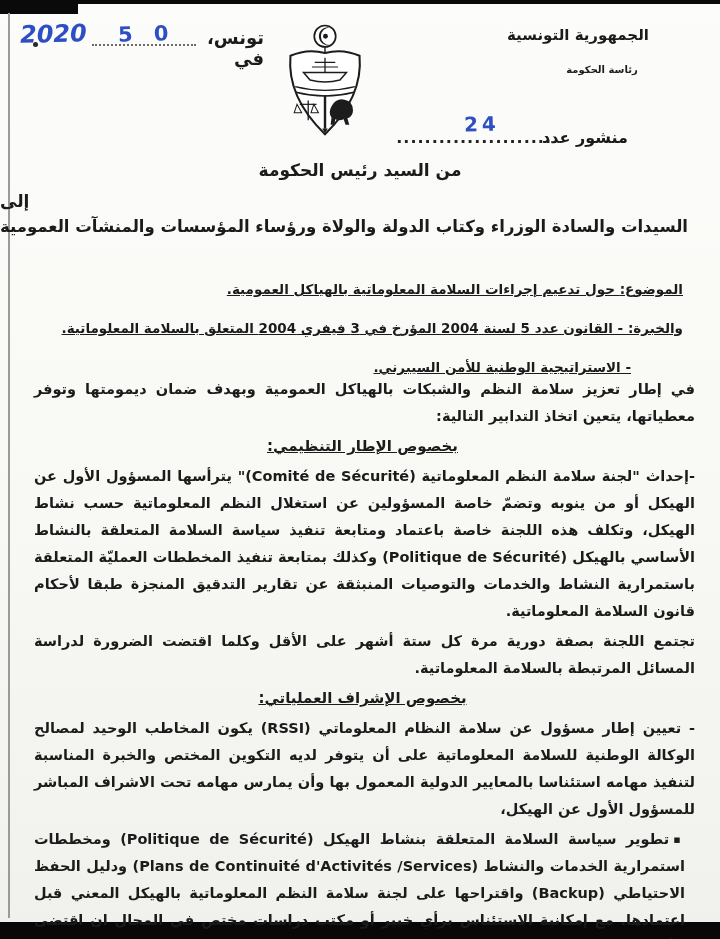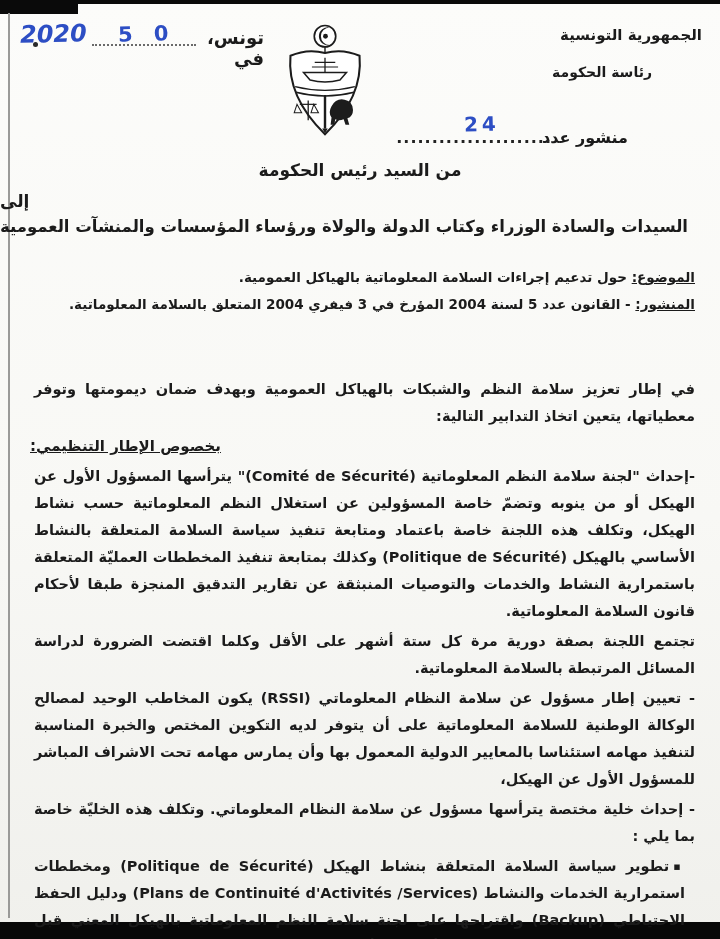--- a/index.html
+++ b/index.html
@@ -16,22 +16,22 @@
   }
 
   
   .top-strip   { position:absolute; top:0; left:0; width:100%; height:4px; background:#0a0a0a; }
   .top-corner  { position:absolute; top:0; left:0; width:78px; height:14px; background:#0a0a0a; }
   .bottom-bar  { position:absolute; bottom:0; left:0; width:100%; height:17px; background:#080808; }
   .left-line   { position:absolute; top:13px; left:8px; width:2px; height:905px; background:#9a9a98; }
   .ink-dot     { position:absolute; top:42px; left:33px; width:5px; height:5px; border-radius:50%; background:#2a2a2a; }
 
   
-  .republic   { position:absolute; top:26px; right:18px; width:195px; text-align:right; font-weight:700; font-size:15px; }
-  .presidency { position:absolute; top:64px; right:38px; width:160px; text-align:center; font-weight:700; font-size:14px; }
+  .republic   { position:absolute; top:26px; right:18px; width:195px; text-align:left; font-weight:700; font-size:15px; }
+  .presidency { position:absolute; top:64px; right:38px; width:160px; text-align:center; font-weight:700; font-size:10px; }
 
   .date-area  { position:absolute; top:18px; left:14px; width:250px; height:40px; }
   .city-label { position:absolute; top:9px;  left:182px; font-size:18px; font-weight:700; }
   .date-dots  { position:absolute; top:26px; left:78px;  width:104px; border-bottom:2px dotted #6a6a6a; }
   .hand       { color:#2d4ec4; font-weight:700; transform:rotate(-1.5deg); }
   .date-day   { position:absolute; top:4px;  left:104px; font-size:21px; letter-spacing:7px; }
   .date-year  { position:absolute; top:2px;  left:6px;   font-size:24px; font-style:italic; }
 
   .emblem { position:absolute; top:22px; left:283px; width:84px; height:118px; }
 
@@ -42,26 +42,26 @@
 
   
   .from-line  { position:absolute; top:160px; left:0; width:100%; text-align:center; font-size:17px; font-weight:700; }
   .to-line    { position:absolute; top:191px; left:0; width:100%; text-align:left; font-size:17px; font-weight:700; }
   .recipients { position:absolute; top:217px; left:0; width:100%; text-align:left; font-size:16.5px; font-weight:700; }
 
   
   .meta { position:absolute; top:264px; right:25px; left:28px; font-size:13.5px; font-weight:700; line-height:27px; text-align:right; }
   .meta .label { text-decoration:underline; }
   .meta .indent { margin-right:52px; display:block; }
-  .meta-line { margin:0; }
+  .meta-line { margin:12px;text-decoration:underline; }
 
   
   .body { position:absolute; top:376px; right:25px; left:30px; font-size:14.5px; font-weight:700; line-height:27px; }
   .para { margin:0 0 3px 4px; text-align:justify; }
-  .section-heading { text-decoration:underline; text-align:left; margin:3px 0; font-size:15px; }
+  .section-heading { text-decoration:underline; text-align:center; margin:3px 0; font-size:15px; }
   .bullet-para { padding-right:10px; }
   .bullet { font-size:11px; vertical-align:1px; margin-left:4px; }
 </style>
 </head>
 <body>
 
 <div class="page">
 
   <div class="top-strip"></div>
   <div class="top-corner"></div>
@@ -103,26 +103,29 @@
     <span class="circular-dots">......................</span>
     <span class="circular-num hand">24</span>
   </div>
 
   <div class="from-line">من السيد رئيس الحكومة</div>
   <div class="to-line">إلى</div>
   <div class="recipients">السيدات والسادة الوزراء وكتاب الدولة والولاة ورؤساء المؤسسات والمنشآت العمومية</div>
 
   <div class="meta">
     <p class="meta-line"><span class="label">الموضوع:</span><span> حول تدعيم إجراءات السلامة المعلوماتية بالهياكل العمومية.</span></p>
-    <p class="meta-line"><span class="label">المنشور:</span><span> - القانون عدد 5 لسنة 2004 المؤرخ في 3 فيفري 2004 المتعلق بالسلامة المعلوماتية.</span></p>
+    <p class="meta-line"><span class="label">والخبرة:</span><span> - القانون عدد 5 لسنة 2004 المؤرخ في 3 فيفري 2004 المتعلق بالسلامة المعلوماتية.</span></p>
+    <p class="meta-line">
+        <span class="indent">- الاستراتيجية الوطنية للأمن السيبرني.</span>
+      </p>
   </div>
 
   <div class="body">
     <p class="para">في إطار تعزيز سلامة النظم والشبكات بالهياكل العمومية وبهدف ضمان ديمومتها وتوفر معطياتها، يتعين اتخاذ التدابير التالية:</p>
     <p class="para section-heading">بخصوص الإطار التنظيمي:</p>
     <p class="para">-إحداث "لجنة سلامة النظم المعلوماتية (Comité de Sécurité)" يترأسها المسؤول الأول عن الهيكل أو من ينوبه وتضمّ خاصة المسؤولين عن استغلال النظم المعلوماتية حسب نشاط الهيكل، وتكلف هذه اللجنة خاصة باعتماد ومتابعة تنفيذ سياسة السلامة المتعلقة بالنشاط الأساسي بالهيكل (Politique de Sécurité) وكذلك بمتابعة تنفيذ المخططات العمليّة المتعلقة باستمرارية النشاط والخدمات والتوصيات المنبثقة عن تقارير التدقيق المنجزة طبقا لأحكام قانون السلامة المعلوماتية.</p>
     <p class="para">تجتمع اللجنة بصفة دورية مرة كل ستة أشهر على الأقل وكلما اقتضت الضرورة لدراسة المسائل المرتبطة بالسلامة المعلوماتية.</p>
+    <p class="para section-heading">بخصوص الإشراف العملياتي:</p>
     <p class="para">- تعيين إطار مسؤول عن سلامة النظام المعلوماتي (RSSI) يكون المخاطب الوحيد لمصالح الوكالة الوطنية للسلامة المعلوماتية على أن يتوفر لديه التكوين المختص والخبرة المناسبة لتنفيذ مهامه استئناسا بالمعايير الدولية المعمول بها وأن يمارس مهامه تحت الاشراف المباشر للمسؤول الأول عن الهيكل،</p>
-    <p class="para">- إحداث خلية مختصة يترأسها مسؤول عن سلامة النظام المعلوماتي. وتكلف هذه الخليّة خاصة بما يلي :</p>
     <p class="para bullet-para"><span class="bullet">▪</span><span>تطوير سياسة السلامة المتعلقة بنشاط الهيكل (Politique de Sécurité) ومخططات استمرارية الخدمات والنشاط (Plans de Continuité d'Activités /Services) ودليل الحفظ الاحتياطي (Backup) واقتراحها على لجنة سلامة النظم المعلوماتية بالهيكل المعني قبل اعتمادها. مع إمكانية الاستئناس برأي خبير أو مكتب دراسات مختص في المجال ان اقتضى الأمر ذلك،</span></p>
   </div>
 
 </div>
 
 </body></html>

